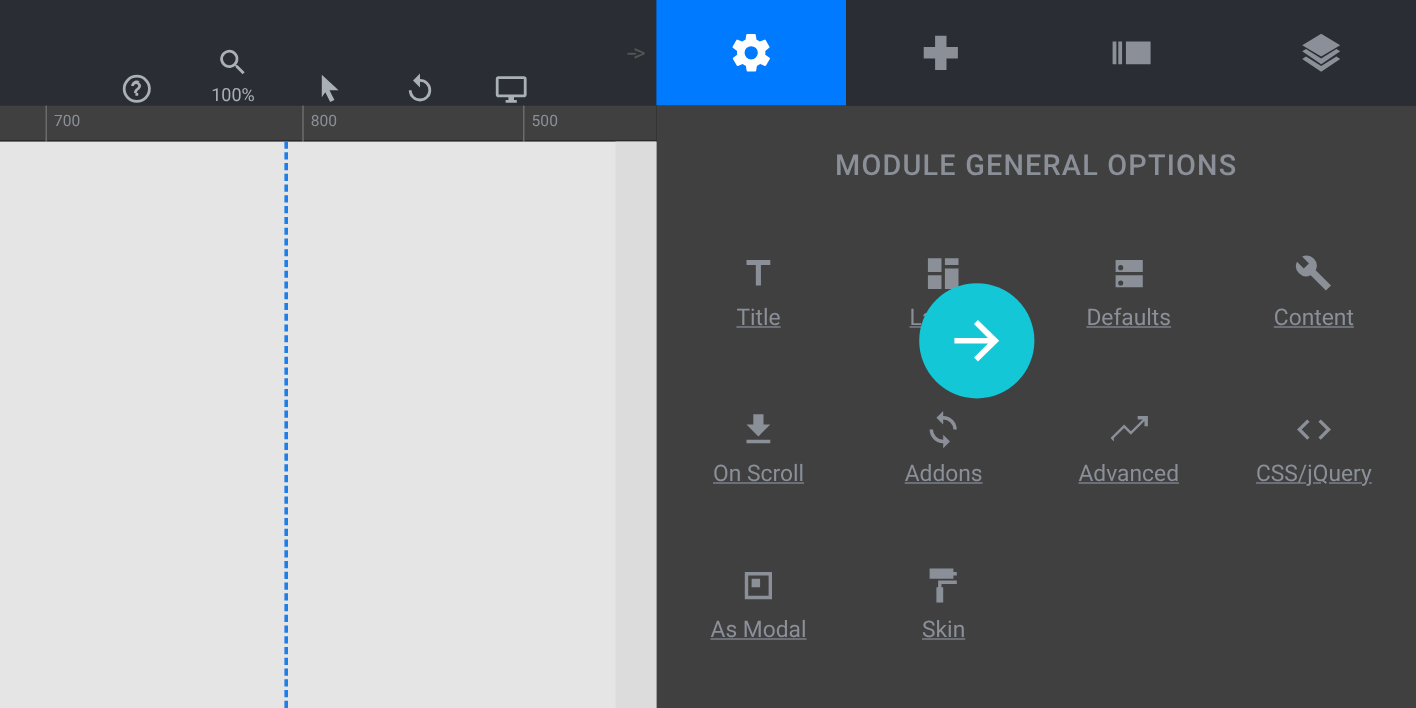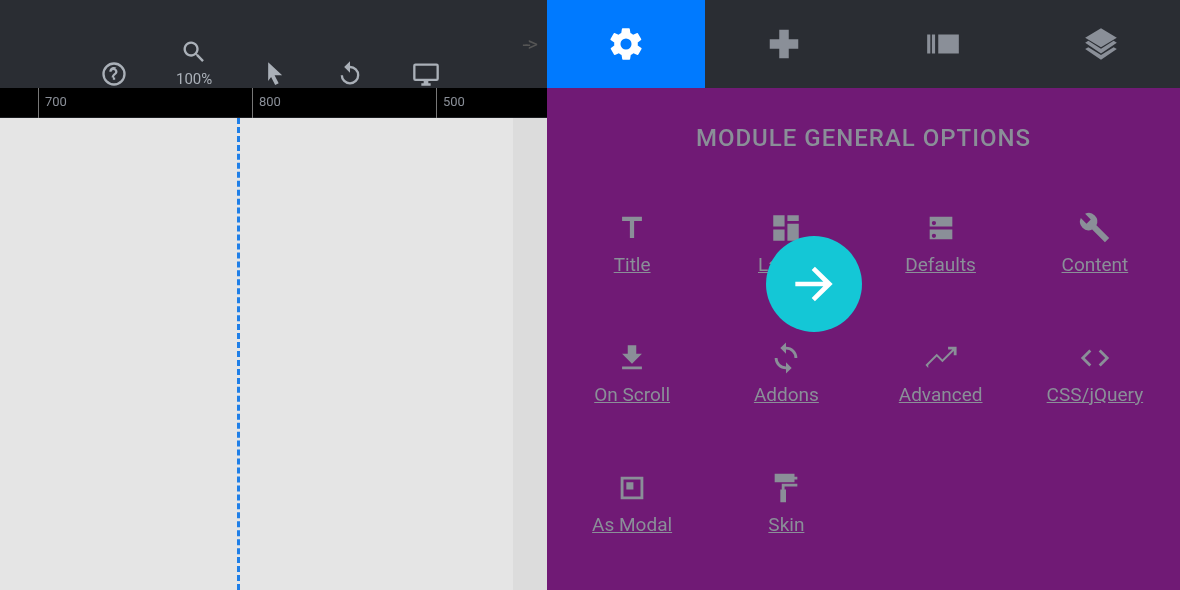--- a/index.html
+++ b/index.html
@@ -17,28 +17,28 @@
 .tb-monitor::after { content: ""; position: absolute; bottom: -16px; left: 50%; transform: translateX(-50%); width: 0; height: 0; border-left: 9px solid transparent; border-right: 9px solid transparent; border-top: 9px solid #007aff; }
 .tb-arrow-indicator { position: absolute; right: 12px; top: 50%; transform: translateY(-50%); color: #555; font-size: 20px; letter-spacing: -3px; pointer-events: none; }
 
 .panel-btn { flex: 1; display: flex; align-items: center; justify-content: center; color: #aab0b8; cursor: pointer; }
 .panel-btn svg { width: 38px; height: 38px; fill: #8a8f98; }
 .panel-btn.active { background: #007aff; }
 .panel-btn.active svg { fill: #fff; }
 
 .main { display: flex; height: 502px; }
 .canvas-area { width: 547px; background: #2a2d33; position: relative; }
-.ruler { height: 30px; background: #000000; position: relative; border-bottom: 1px solid #1b1d21; }
+.ruler { height: 30px; background: #404040; position: relative; border-bottom: 1px solid #1b1d21; }
 .ruler-mark { position: absolute; top: 0; height: 30px; border-left: 1px solid #777; }
 .ruler-mark .rlabel { font-size: 13px; color: #8a8f98; position: absolute; top: 6px; left: 6px; }
 .canvas { position: absolute; top: 30px; left: 0; right: 0; bottom: 0; background: #e5e5e5; }
 .canvas-inner-edge { position: absolute; top: 0; right: 0; width: 34px; bottom: 0; background: #dcdcdc; }
 .guide-line { position: absolute; top: 0; bottom: 0; width: 0; border-left: 3px dashed #1f7fe8; left: 237px; }
 
-.sidebar { flex: 1; background: #701a75; display: flex; flex-direction: column; }
+.sidebar { flex: 1; background: #404040; display: flex; flex-direction: column; }
 .sidebar-title { text-align: center; color: #8a8f98; font-size: 24px; letter-spacing: 1px; padding: 36px 0 26px; font-weight: 500; }
 .option-grid { display: grid; grid-template-columns: repeat(4, 1fr); gap: 0; padding: 0 8px; }
 .opt { display: flex; flex-direction: column; align-items: center; justify-content: center; height: 130px; cursor: pointer; color: #8a8f98; position: relative; }
 .opt svg { width: 34px; height: 34px; fill: #8a8f98; margin-bottom: 8px; }
 .opt .opt-label { font-size: 19px; color: #8a8f98; text-decoration: underline; }
 .opt.selected { outline: 5px solid #14c7d6; outline-offset: -14px; }
 .opt.selected svg { fill: #0a62ff; }
 .opt.selected .opt-label { color: #fff; }
 
 .arrow-callout { position: absolute; width: 96px; height: 96px; border-radius: 50%; background: #14c7d6; display: flex; align-items: center; justify-content: center; z-index: 50; }

